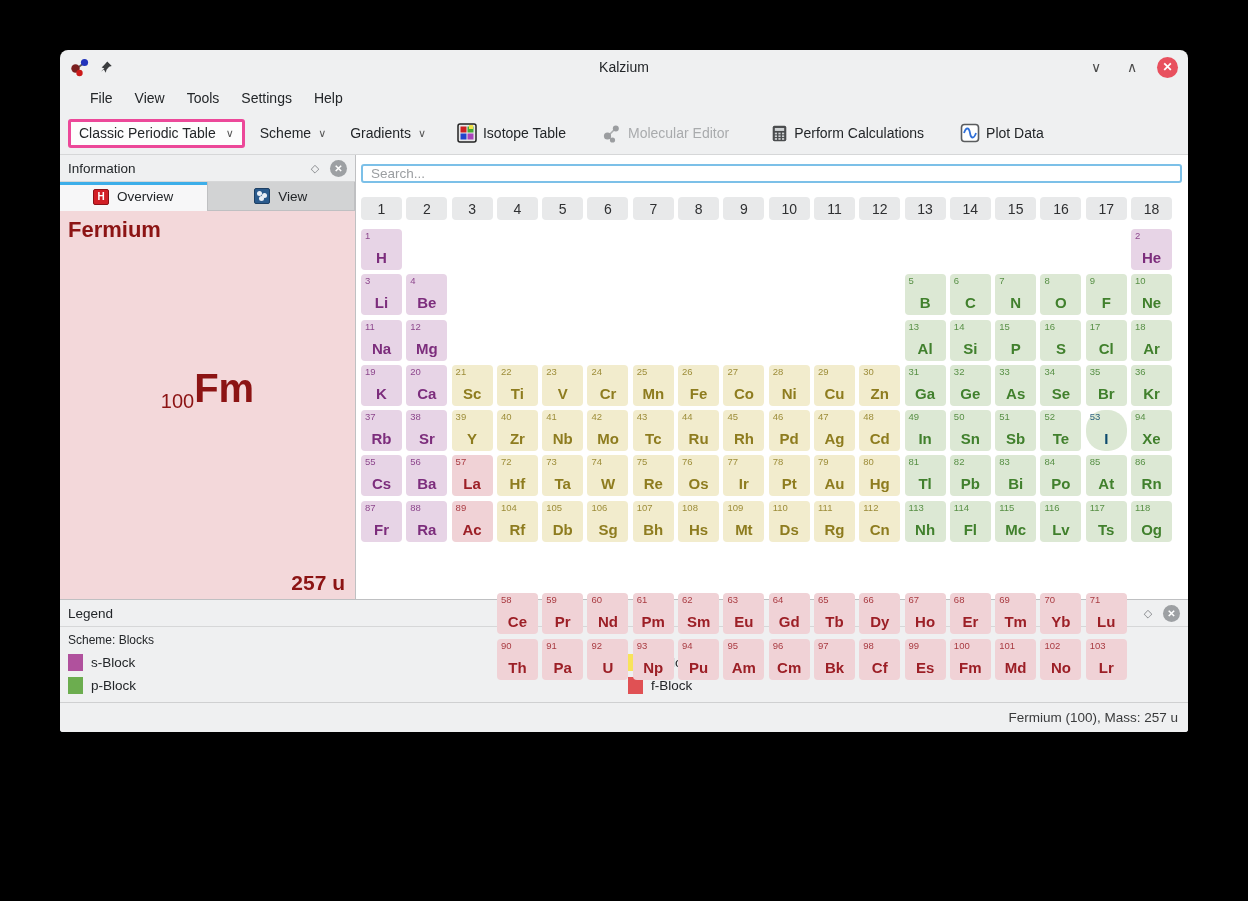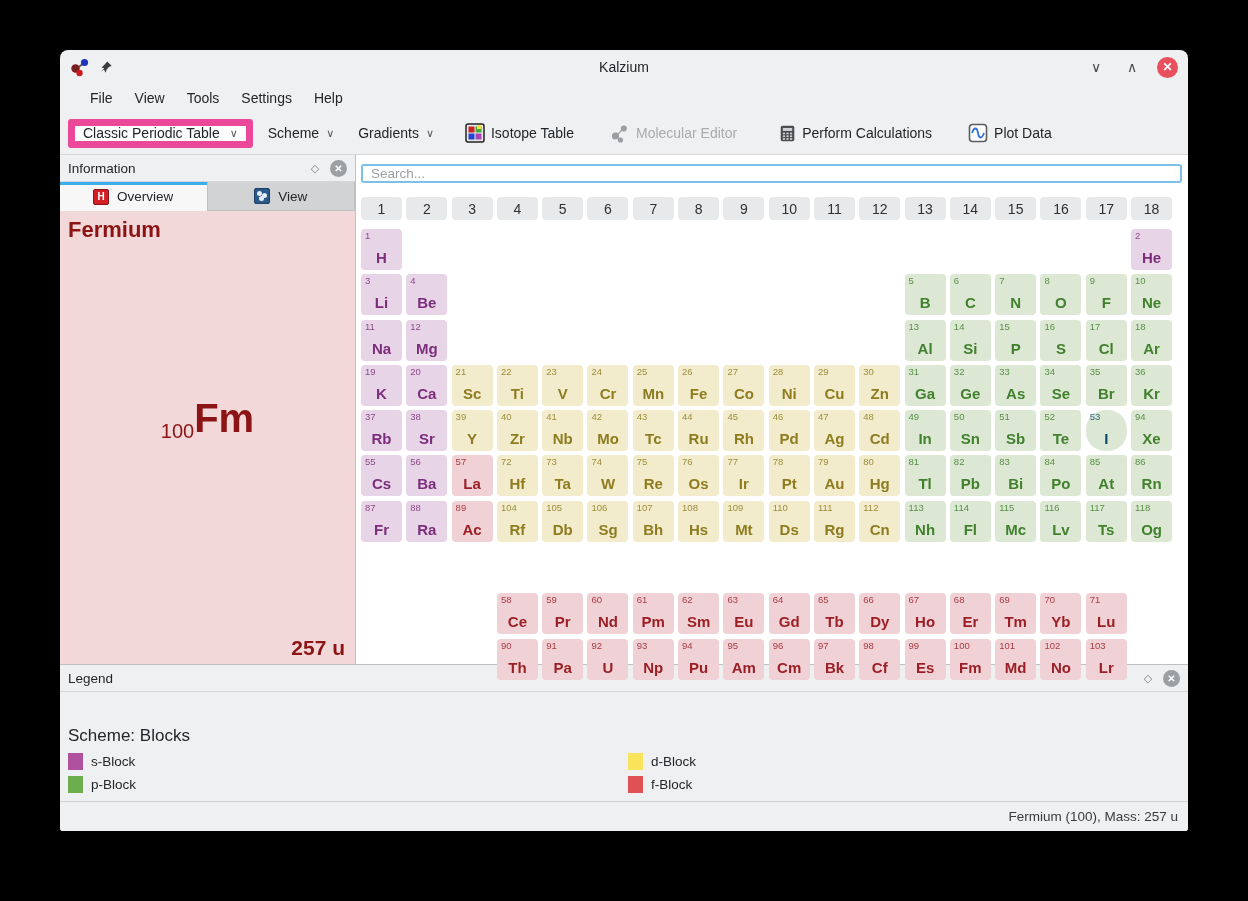--- a/index.html
+++ b/index.html
@@ -1,35 +1,35 @@
 <!DOCTYPE html>
 <html><head>
 <meta charset="utf-8">
 <style>
   * { margin:0; padding:0; box-sizing:border-box; }
   html,body { width:1248px; height:901px; background:#000; font-family:"Liberation Sans", sans-serif; overflow:hidden; }
 
-  .window { position:absolute; left:60px; top:50px; width:1128px; height:781px;
+  .window { position:absolute; left:60px; top:50px; width:1128px; height:682px;
             background:#eff0f1; border-radius:8px 8px 3px 3px; display:flex; flex-direction:column; overflow:hidden; }
 
   
   .titlebar { height:34px; display:flex; align-items:center; padding:0 10px; position:relative; }
   .titlebar .left { display:flex; align-items:center; gap:9px; }
   .titlebar .title { position:absolute; left:0; right:0; text-align:center; font-size:14px; color:#232629; }
   .titlebar .right { margin-left:auto; display:flex; align-items:center; gap:14px; z-index:2; }
   .win-btn { width:22px; height:22px; display:flex; align-items:center; justify-content:center; color:#4d4d4d; font-size:14px; cursor:default; }
   .close-btn { width:21px; height:21px; border-radius:50%; background:#e8505e; color:#fff; display:flex; align-items:center; justify-content:center; font-size:12px; font-weight:bold; }
 
   
   .menubar { height:28px; display:flex; align-items:center; padding:0 20px; gap:2px; }
   .menu-item { padding:3px 10px; font-size:14px; color:#232629; border-radius:3px; }
 
   
   .toolbar { height:42px; display:flex; align-items:center; padding:0 8px; gap:6px; }
-  .combo { height:29px; background:#fdfdfd; border:7px solid #ec4899; border-radius:3px; display:flex; align-items:center; padding:0 8px; gap:10px; font-size:14px; color:#232629; }
+  .combo { height:29px; background:#fdfdfd; border:3px solid #ec4899; border-radius:3px; display:flex; align-items:center; padding:0 8px; gap:10px; font-size:14px; color:#232629; }
   .combo .chev, .tool-drop .chev { font-size:11px; color:#555; }
   .tool-drop { height:29px; display:flex; align-items:center; gap:7px; padding:0 9px; font-size:14px; color:#232629; border-radius:3px; }
   .tool-btn { height:30px; display:flex; align-items:center; gap:6px; padding:0 8px; font-size:14px; color:#232629; border-radius:3px; }
   .tool-btn.disabled { color:#a9abad; }
   .ticon { width:20px; height:20px; display:block; }
 
   
   .content { flex:1; display:flex; min-height:0; border-top:1px solid #d6d7d8; }
 
   
@@ -65,21 +65,21 @@
   .group-cell { height:23px; background:#e8e9ea; border-radius:4px; display:flex; align-items:center; justify-content:center; font-size:14px; color:#2f3032; }
 
   .egrid { display:grid; grid-template-columns:repeat(18, 41px); grid-template-rows:repeat(7, 41px) 43px 41px 41px; gap:4.3px; }
   .tile { border-radius:4px; position:relative; cursor:default; }
   .tile .num { position:absolute; top:1px; left:4px; font-size:9.5px; opacity:.85; }
   .tile .sym { position:absolute; left:0; right:0; bottom:4px; text-align:center; font-size:15px; font-weight:bold; }
 
   
   .dock-bottom { background:#eff0f1; border-top:1px solid #bfc0c2; }
   .legend-body { padding:6px 8px 8px 8px; }
-  .legend-scheme { font-size:17px; color:#232629; margin-bottom:7px;margin-top:28px; }
+  .legend-scheme { font-size:12px; color:#232629; margin-bottom:7px; }
   .legend-grid { display:grid; grid-template-columns:560px 1fr; row-gap:6px; }
   .legend-item { display:flex; align-items:center; gap:8px; font-size:13.5px; color:#232629; }
   .swatch { width:15px; height:17px; display:inline-block; }
 
   
   .statusbar { height:30px; border-top:1px solid #cfd0d1; display:flex; align-items:center; justify-content:flex-end; padding:0 10px; font-size:13.5px; color:#3a3b3c; background:#eff0f1; }
 </style>
 </head>
 <body>
 

